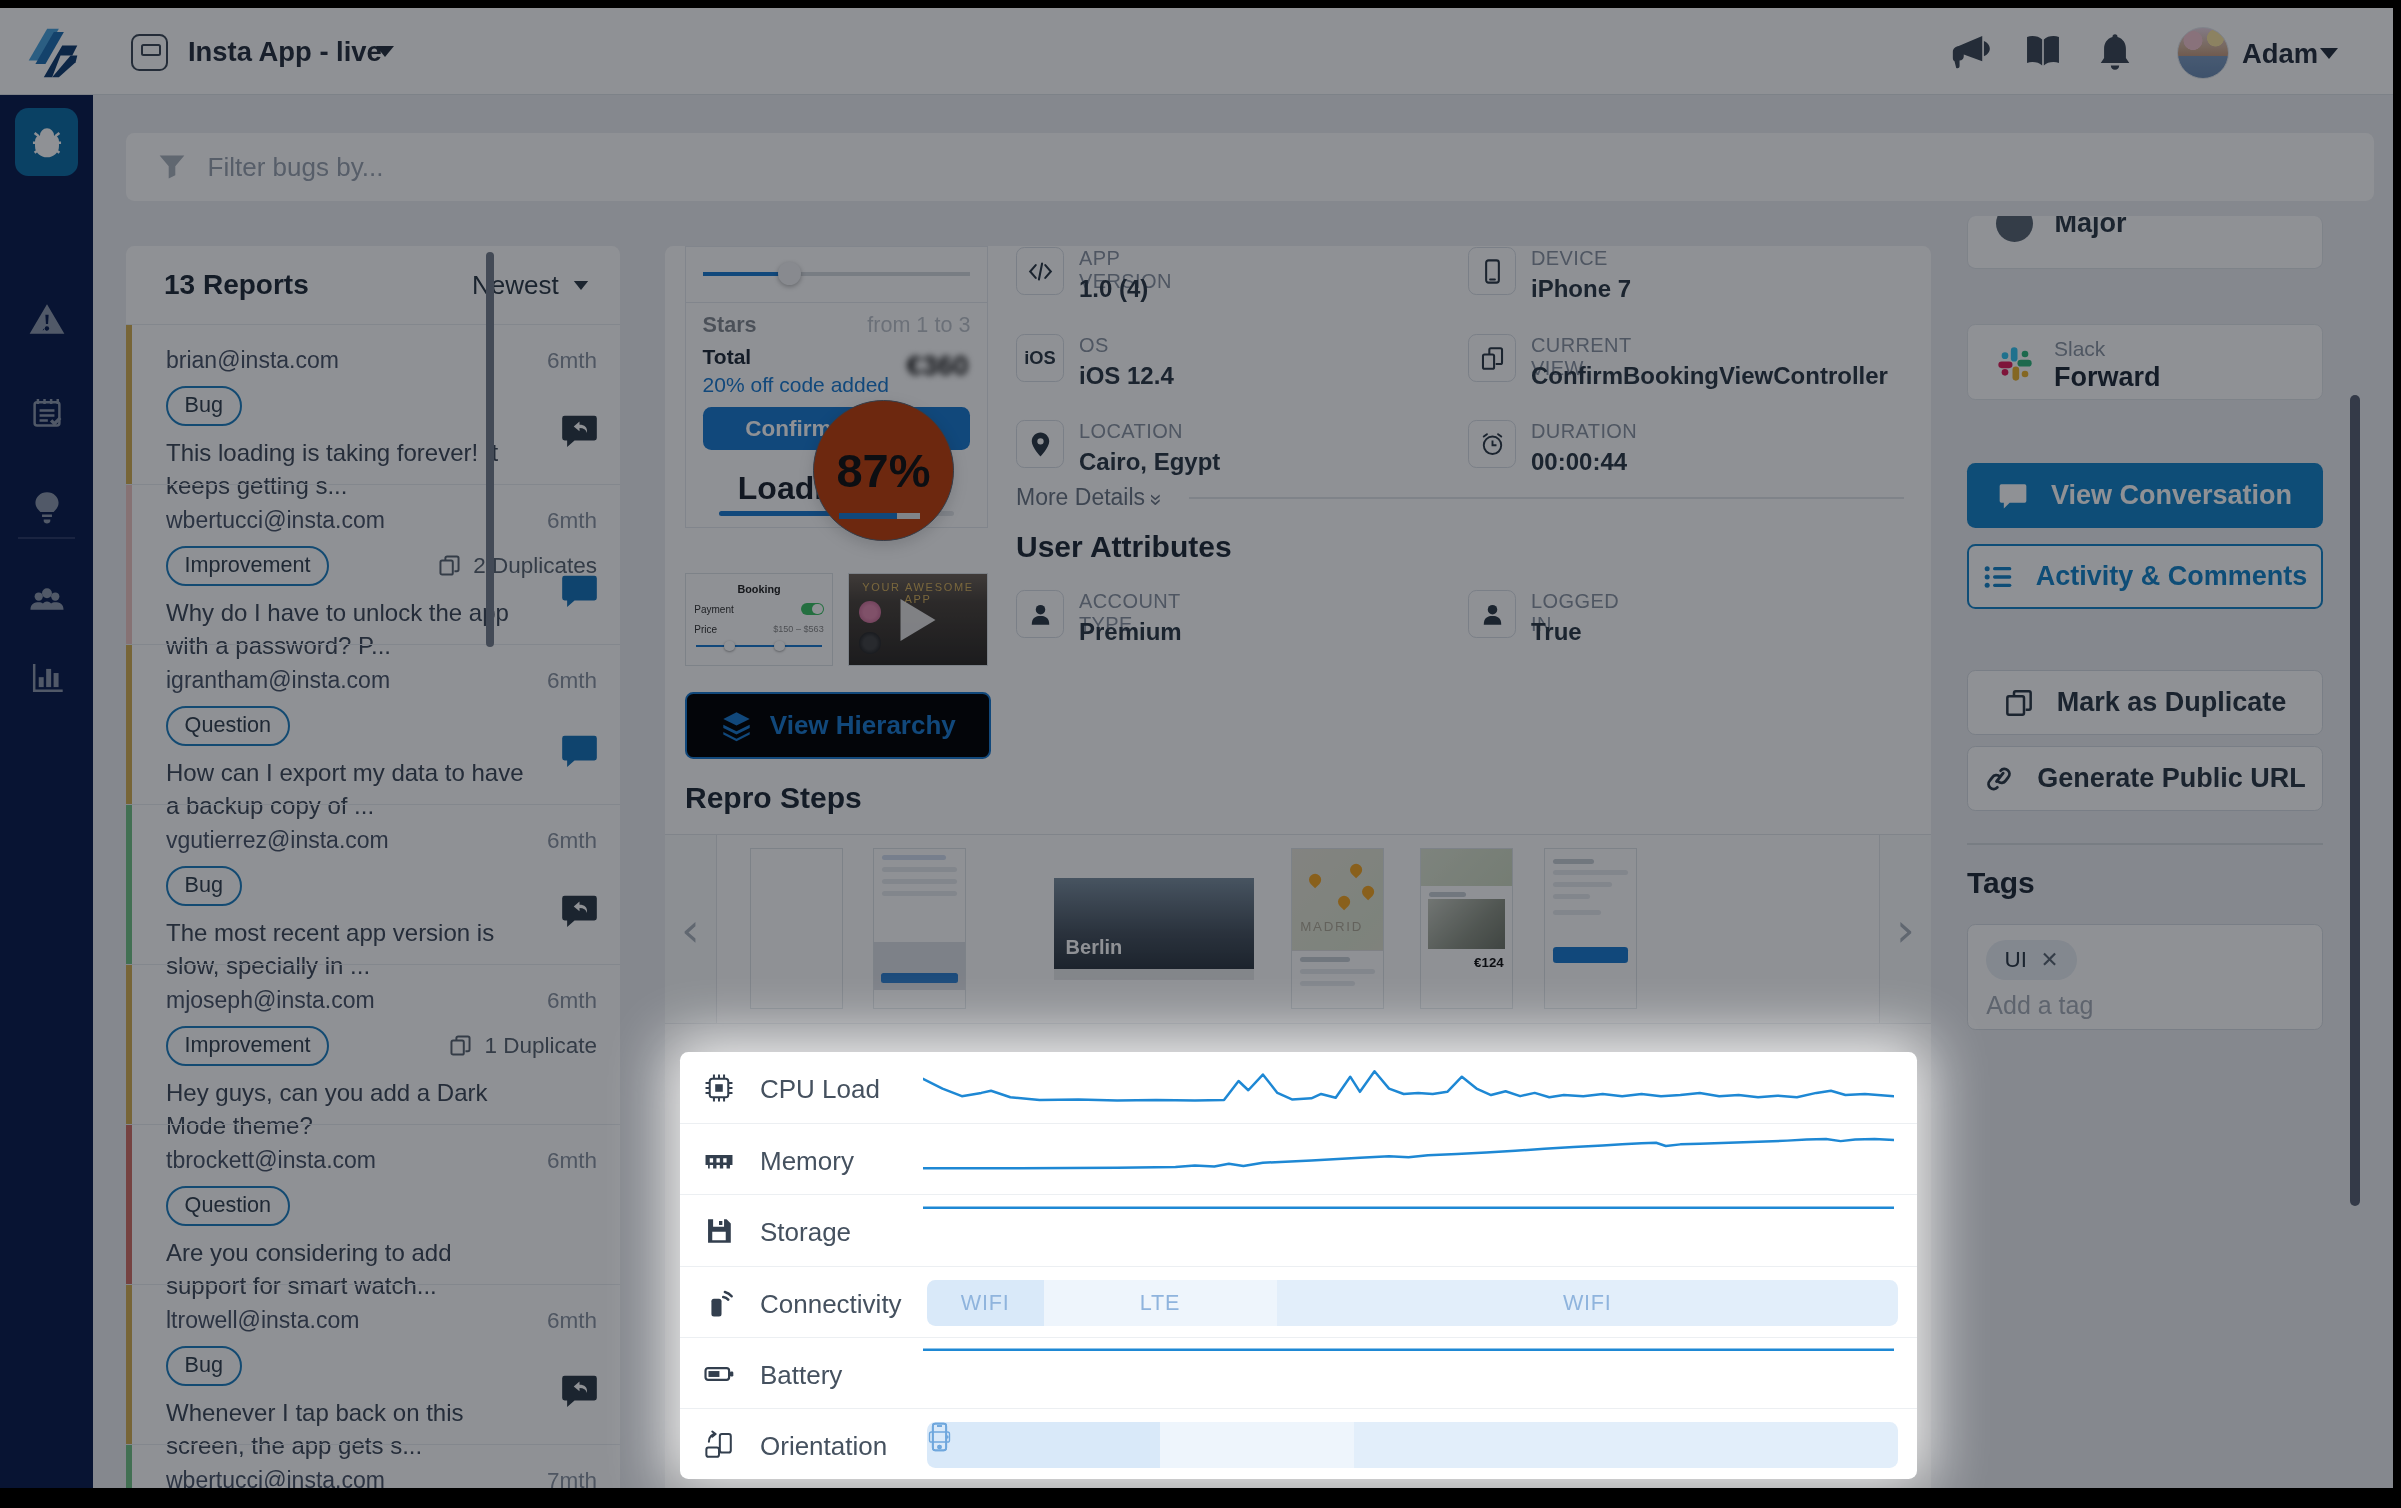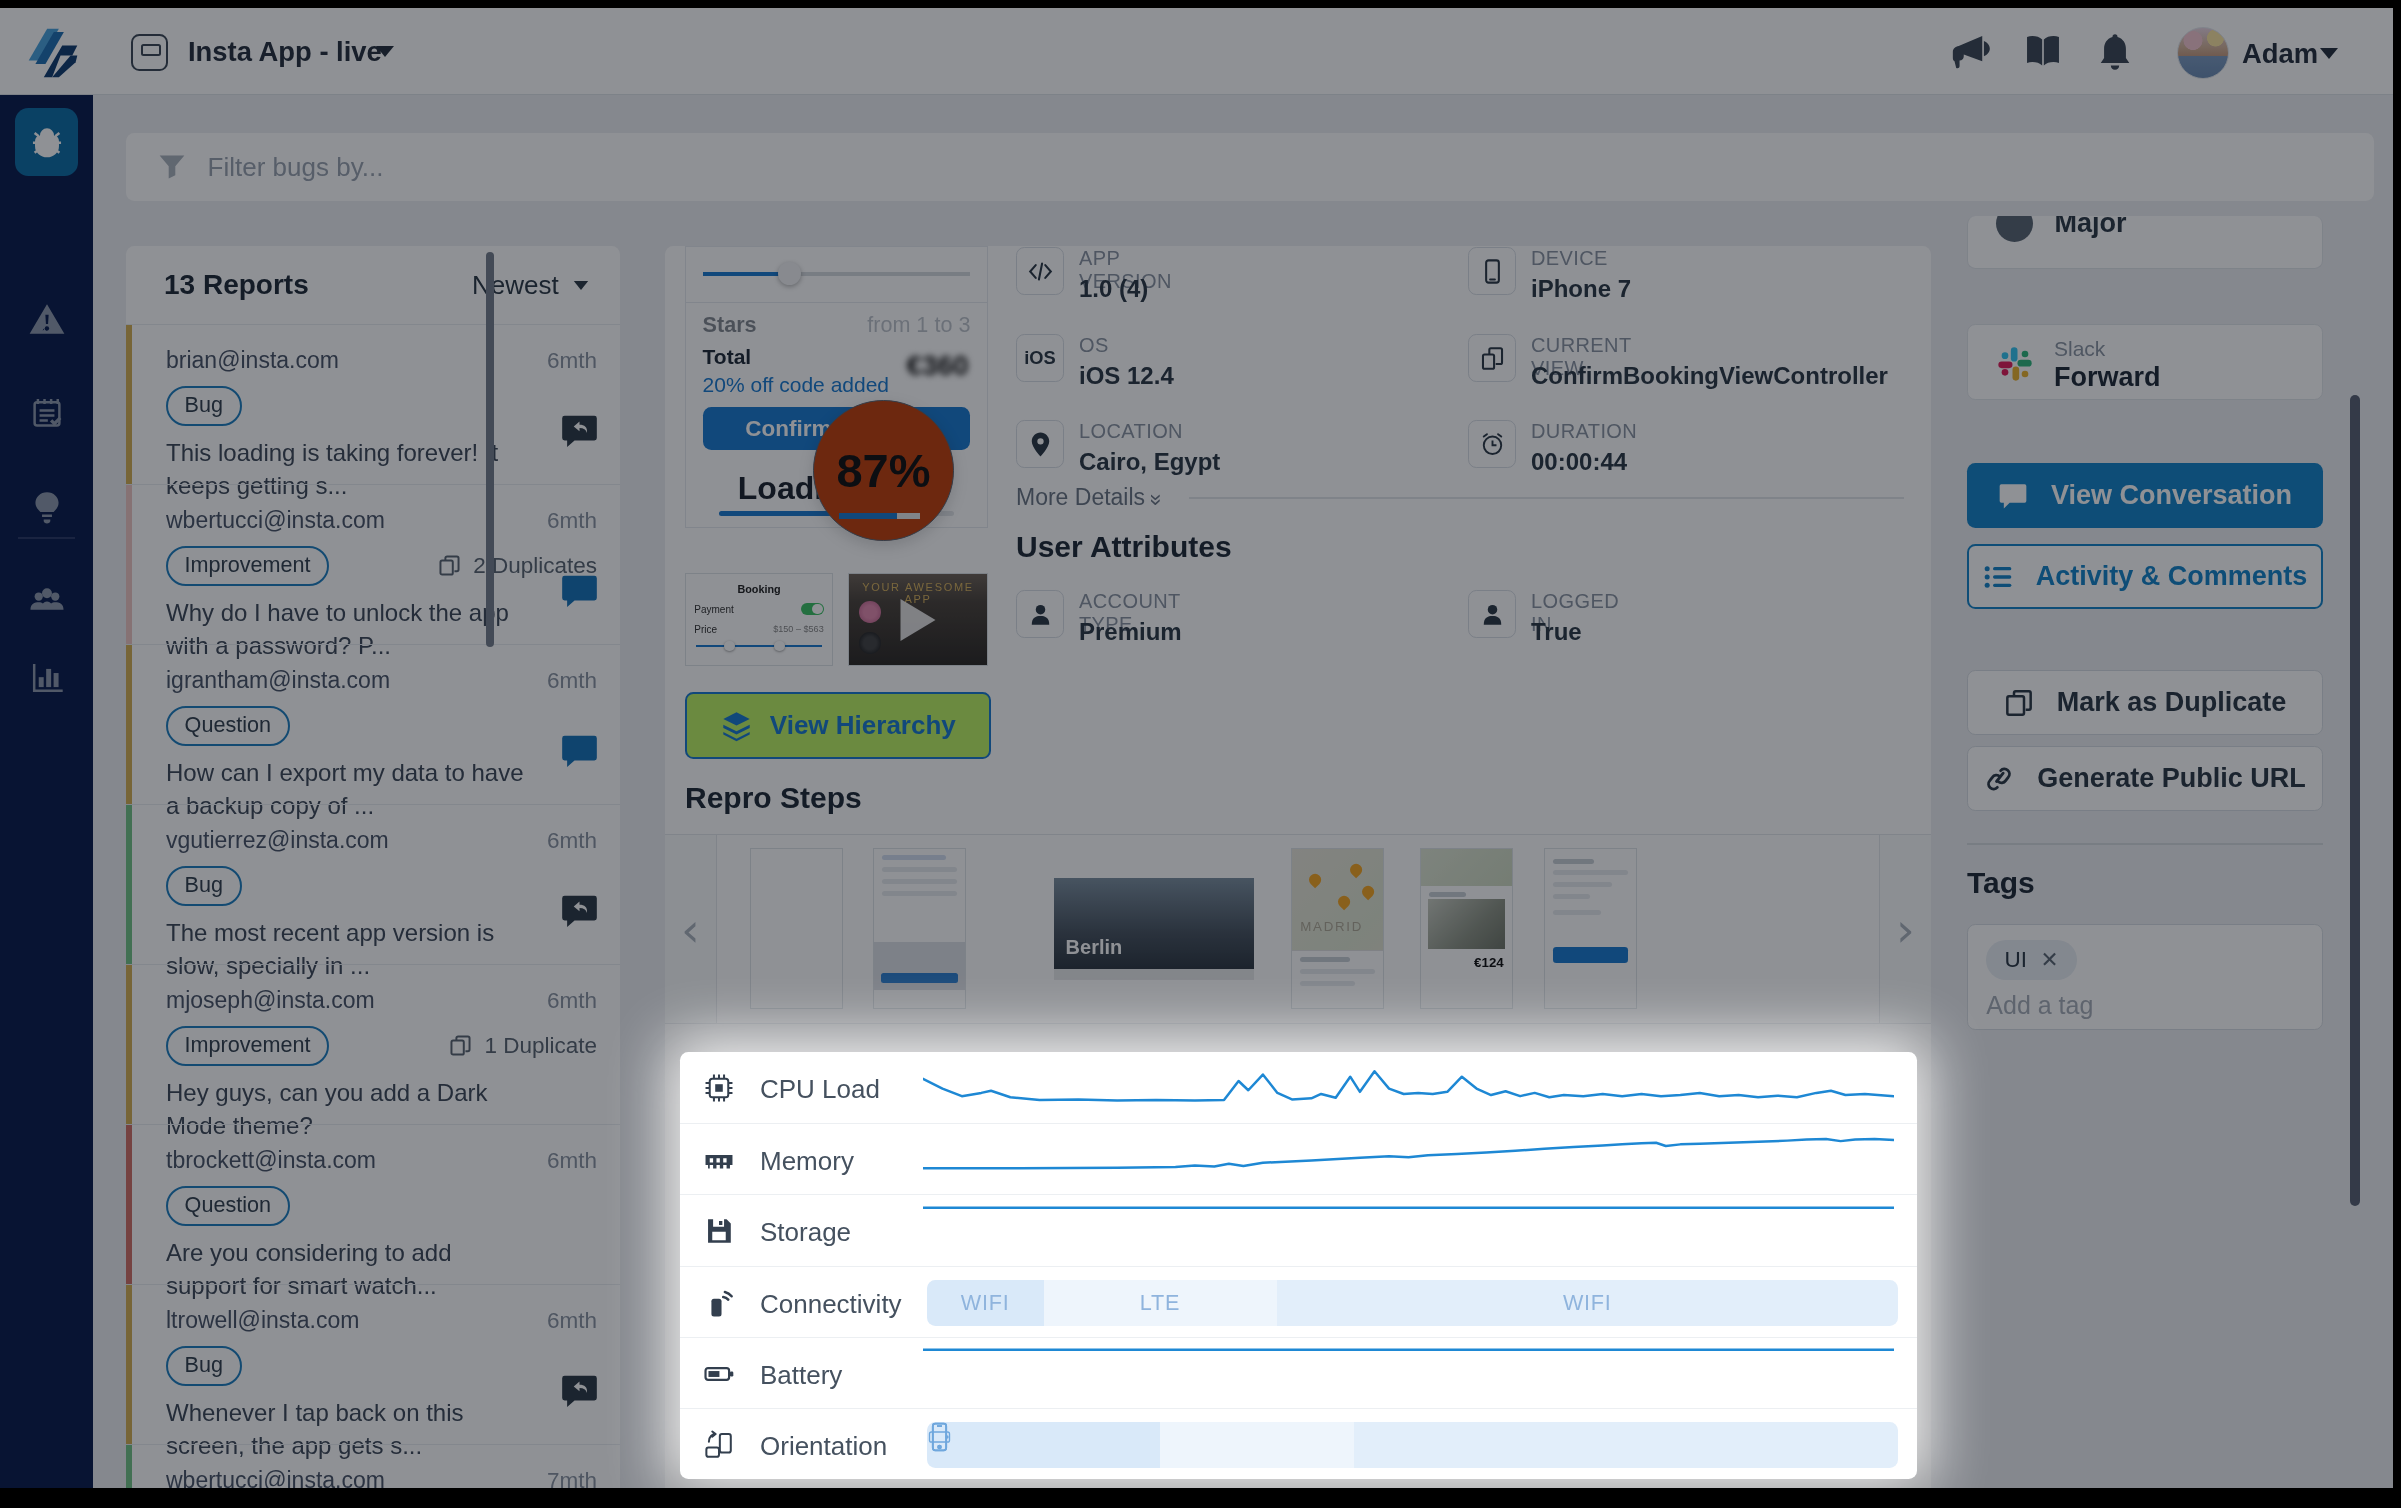--- a/index.html
+++ b/index.html
@@ -103,21 +103,21 @@
   .d-iconbox svg { width:27px; height:27px; }
   .d-iconbox .txt { font-size:18.3px; font-weight:bold;text-align:center; }
   .d-label { position:absolute; left:63px; top:0; font-size:20px; color:#8a94a2; letter-spacing:0.4px; }
   .d-value { position:absolute; left:63px; top:28px; font-size:24px; font-weight:bold; color:#2c3946; white-space:nowrap; }
   .more-details { position:absolute; left:1016px; top:476px; font-size:23px; color:#6b7684; z-index:3; }
   .more-details .dbl { display:inline-block; transform:rotate(90deg); letter-spacing:-3.3px; font-size:21.6px; }
   .md-line { position:absolute; left:1189px; top:489px; width:715px; height:1.7px; background:#e2e6ea; z-index:3; }
   .section-h { position:absolute; font-size:30px; font-weight:bold; color:#1f2a38; z-index:3; }
 
   
-  .vh-btn { position:absolute; left:685px; top:684px; width:306px; height:67px; border:2.5px solid #1a7ad0; border-radius:8.3px; background:#bef264; display:flex; align-items:center; justify-content:center; gap:16.6px; z-index:3; }
+  .vh-btn { position:absolute; left:685px; top:684px; width:306px; height:67px; border:2.5px solid #1a7ad0; border-radius:8.3px; background:#000000; display:flex; align-items:center; justify-content:center; gap:16.6px; z-index:3; }
   .vh-btn span { font-size:26px; font-weight:bold; color:#1a7ad0; }
   .vh-btn svg { width:33px; height:33px; color:#1a7ad0; }
 
   .carousel { position:absolute; left:665px; top:826px; width:1266px; height:190px; background:#fafbfc; border-top:0.8px solid #e4e7eb; border-bottom:0.8px solid #e4e7eb; z-index:3; }
   .car-col { position:absolute; top:0; bottom:0; width:52px; display:flex; align-items:center; justify-content:center; font-size:47px; color:#aab2bc; font-family:"DejaVu Sans",sans-serif; }
   .car-left { left:0; border-right:0.8px solid #e4e7eb; }
   .car-right { right:0; border-left:0.8px solid #e4e7eb; }
   .slidearea { position:absolute; left:52px; right:52px; top:0; bottom:0; background:#fff; }
   .thumb { position:absolute; top:12.5px; height:161px; width:93px; border:0.8px solid #dfe3e8; background:#fff; overflow:hidden; }
   .th-line { height:5px; background:#e8ebee; margin:6.7px 8.3px 0; border-radius:2.5px; }

